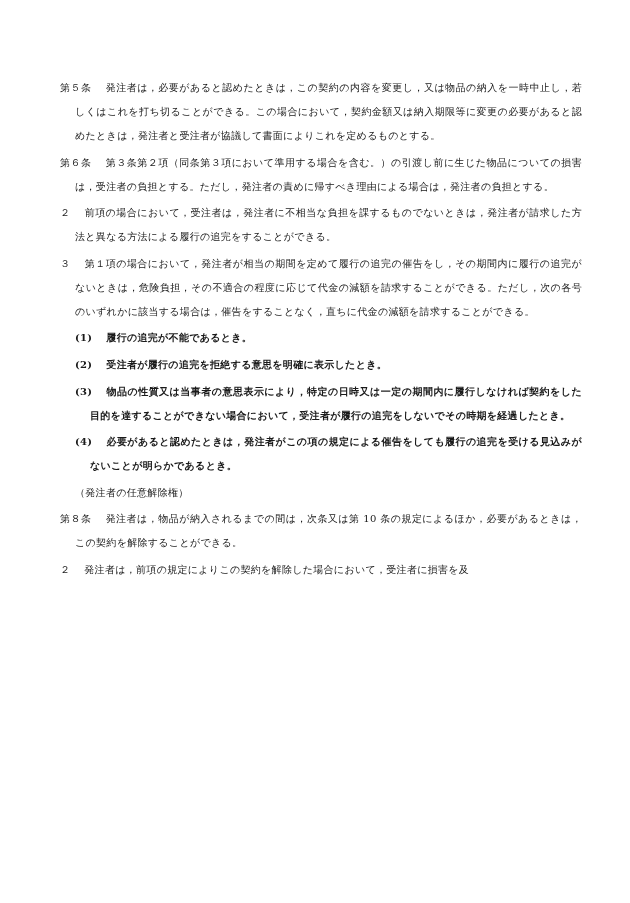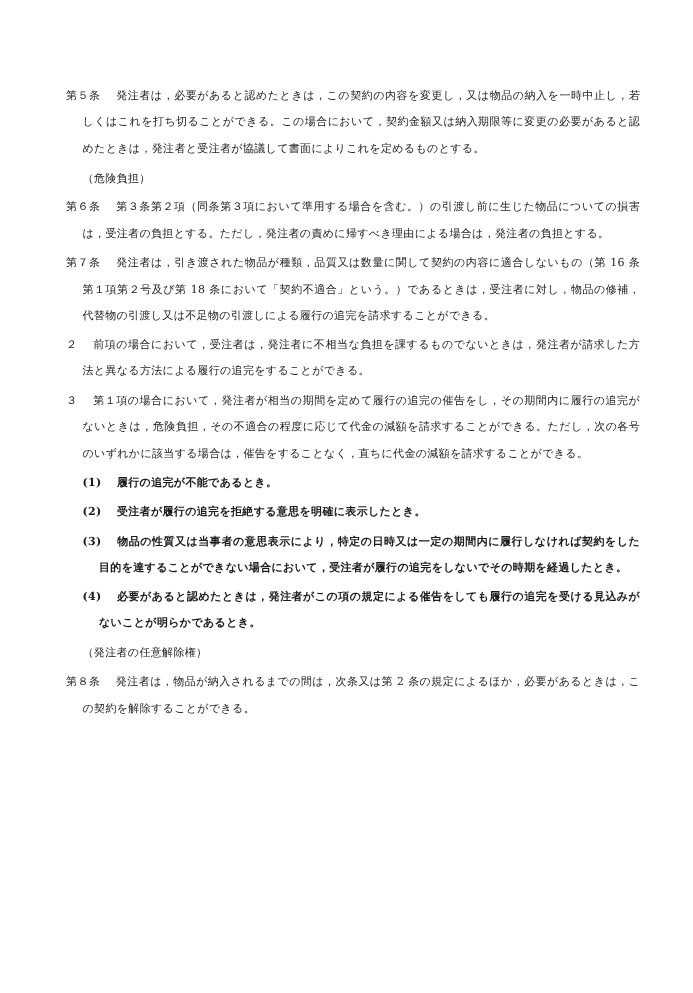--- a/index.html
+++ b/index.html
@@ -18,37 +18,36 @@
   .num { display: inline; }
   .gap { display: inline-block; width: 14px; }
 </style>
 </head>
 <body>
 
 <div class="page">
 
   <p class="para"><span class="num">第５条</span><span class="gap"></span><span>発注者は，必要があると認めたときは，この契約の内容を変更し，又は物品の納入を一時中止し，若しくはこれを打ち切ることができる。この場合において，契約金額又は納入期限等に変更の必要があると認めたときは，発注者と受注者が協議して書面によりこれを定めるものとする。</span></p>
 
-  <p class="heading">（危険負担）</p>
 
   <p class="para"><span class="num">第６条</span><span class="gap"></span><span>第３条第２項（同条第３項において準用する場合を含む。）の引渡し前に生じた物品についての損害は，受注者の負担とする。ただし，発注者の責めに帰すべき理由による場合は，発注者の負担とする。</span></p>
 
 
-  <p class="para"><span class="num">第７条</span><span class="gap"></span><span>発注者は，引き渡された物品が種類，品質又は数量に関して契約の内容に適合しないもの（第 16 条第１項第２号及び第 18 条において「契約不適合」という。）であるときは，受注者に対し，物品の修補，代替物の引渡し又は不足物の引渡しによる履行の追完を請求することができる。</span></p>
 
   <p class="para"><span class="num">２</span><span class="gap"></span><span>前項の場合において，受注者は，発注者に不相当な負担を課するものでないときは，発注者が請求した方法と異なる方法による履行の追完をすることができる。</span></p>
 
   <p class="para"><span class="num">３</span><span class="gap"></span><span>第１項の場合において，発注者が相当の期間を定めて履行の追完の催告をし，その期間内に履行の追完がないときは，危険負担，その不適合の程度に応じて代金の減額を請求することができる。ただし，次の各号のいずれかに該当する場合は，催告をすることなく，直ちに代金の減額を請求することができる。</span></p>
 
   <p class="item"><span class="num">(1)</span><span class="gap"></span><span>履行の追完が不能であるとき。</span></p>
 
   <p class="item"><span class="num">(2)</span><span class="gap"></span><span>受注者が履行の追完を拒絶する意思を明確に表示したとき。</span></p>
 
   <p class="item"><span class="num">(3)</span><span class="gap"></span><span>物品の性質又は当事者の意思表示により，特定の日時又は一定の期間内に履行しなければ契約をした目的を達することができない場合において，受注者が履行の追完をしないでその時期を経過したとき。</span></p>
 
   <p class="item"><span class="num">(4)</span><span class="gap"></span><span>必要があると認めたときは，発注者がこの項の規定による催告をしても履行の追完を受ける見込みがないことが明らかであるとき。</span></p>
 
   <p class="heading">（発注者の任意解除権）</p>
 
-  <p class="para"><span class="num">第８条</span><span class="gap"></span><span>発注者は，物品が納入されるまでの間は，次条又は第 2 条の規定によるほか，必要があるときは，この契約を解除することができる。</span></p>
+  <p class="para"><span class="num">第８条</span><span class="gap"></span><span>発注者は，物品が納入されるまでの間は，次条又は第 10 条の規定によるほか，必要があるときは，この契約を解除することができる。</span></p>
 
+  <p class="para"><span class="num">２</span><span class="gap"></span><span>発注者は，前項の規定によりこの契約を解除した場合において，受注者に損害を及</span></p>
 
 </div>
 
 </body></html>

